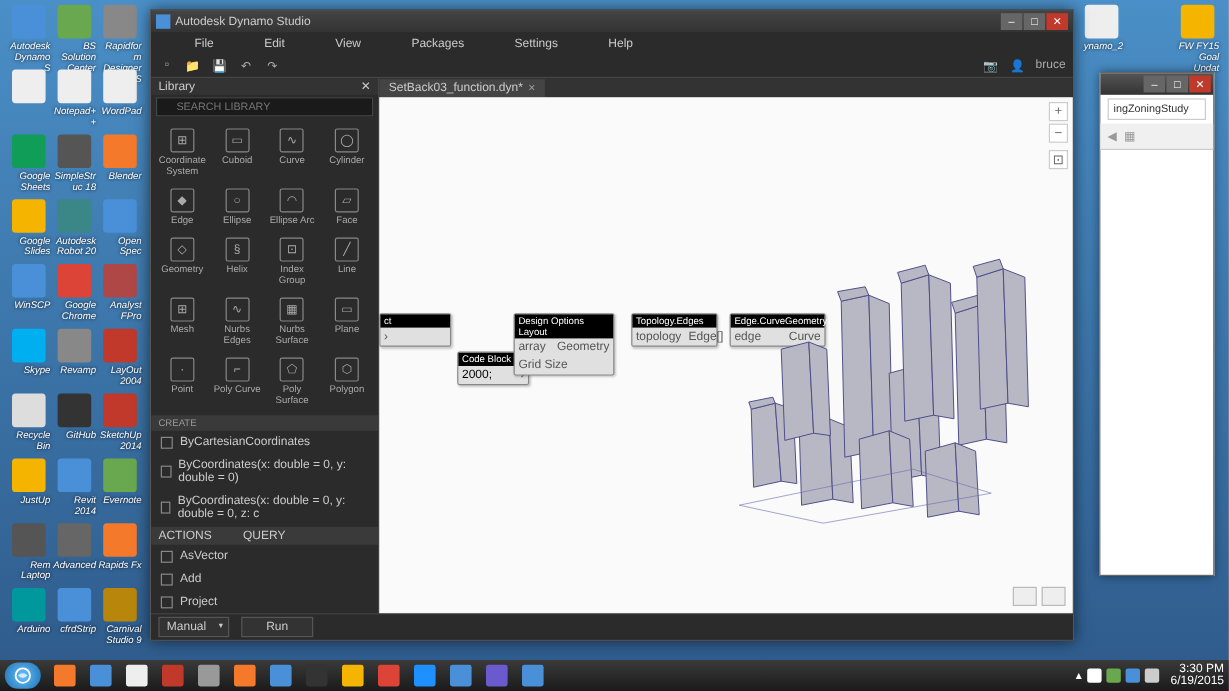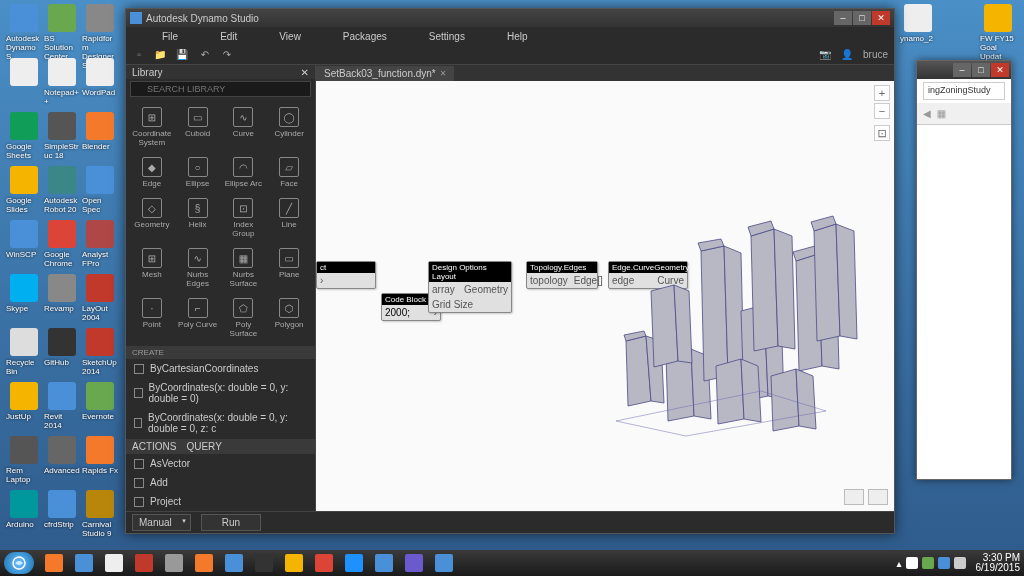--- a/index.html
+++ b/index.html
@@ -1,20 +1,20 @@
 <!DOCTYPE html>
 <html><head>
 <meta charset="utf-8">
 <style>
 * { margin:0; padding:0; box-sizing:border-box; font-family:"Segoe UI",Arial,sans-serif; font-size:10px; }
 body { width:1024px; height:576px; background:linear-gradient(to bottom,#4a8fc7,#2e5a8a); overflow:hidden; position:relative; }
 
 
 .desktop { position:absolute; inset:0; }
-.dicon { position:absolute; width:36px; text-align:left; color:#fff; text-shadow:0 0 3px #000; cursor:pointer; }
+.dicon { position:absolute; width:36px; text-align:right; color:#fff; text-shadow:0 0 3px #000; cursor:pointer;font-style:italic; }
 .dicon .ico { width:28px; height:28px; margin:0 auto 2px; border-radius:3px; }
 .dicon .lbl { font-size:8px; line-height:9px; word-break:break-word; }
 
 
 .win { position:absolute; left:125px; top:8px; width:770px; height:526px; background:#2b2b2b; border:1px solid #555; box-shadow:0 0 12px rgba(0,0,0,.6); display:flex; flex-direction:column; }
 .tbar { height:18px; background:linear-gradient(#444,#333); display:flex; align-items:center; padding:0 4px; color:#ccc; font-size:10px; }
 .tbar .ico { width:12px; height:12px; background:#4a90d9; margin-right:4px; }
 .wbtns { margin-left:auto; display:flex; }
 .wbtn { width:18px; height:14px; margin-left:1px; display:flex; align-items:center; justify-content:center; font-size:9px; color:#fff; cursor:pointer; }
 .wbtn.min { background:#666; } .wbtn.max { background:#666; } .wbtn.cls { background:#c0392b; }
@@ -30,21 +30,21 @@
 .search { margin:2px 4px; }
 .search input { width:100%; background:#1a1a1a; border:1px solid #444; color:#ccc; padding:2px 16px; font-size:9px; }
 .catgrid { display:grid; grid-template-columns:repeat(4,1fr); gap:2px; padding:4px; }
 .cat { display:flex; flex-direction:column; align-items:center; padding:4px 2px; cursor:pointer; }
 .cat .cico { width:20px; height:20px; border:1px solid #888; border-radius:2px; margin-bottom:2px; display:flex; align-items:center; justify-content:center; color:#aaa; }
 .cat .clbl { font-size:8px; text-align:center; line-height:9px; color:#aaa; }
 .secthdr { background:#3a3a3a; padding:2px 6px; font-size:8px; color:#999; }
 .nodelist { flex:1; overflow:hidden; }
 .nitem { display:flex; align-items:center; padding:4px 8px; font-size:9px; color:#ccc; cursor:pointer; gap:6px; }
 .nitem .nico { width:10px; height:10px; border:1px solid #888; }
-.aqhdr { display:flex; gap:10px; padding:2px 6px; font-size:8px; background:#3a3a3a; }
+.aqhdr { display:flex; gap:26px; padding:2px 6px; font-size:8px; background:#3a3a3a; }
 
 .canvas-wrap { flex:1; display:flex; flex-direction:column; background:#2b2b2b; }
 .tabbar { height:16px; background:#333; display:flex; align-items:center; }
 .tab { padding:2px 8px; background:#444; color:#ccc; font-size:9px; display:flex; align-items:center; gap:4px; cursor:pointer; }
 .tab .x { font-size:8px; color:#999; }
 .canvas { flex:1; background:#fafafa; position:relative; overflow:hidden; }
 .zoomctl { position:absolute; right:4px; top:4px; display:flex; flex-direction:column; gap:2px; }
 .zbtn { width:16px; height:16px; background:#fff; border:1px solid #ccc; display:flex; align-items:center; justify-content:center; font-size:11px; color:#666; cursor:pointer; }
 
 

